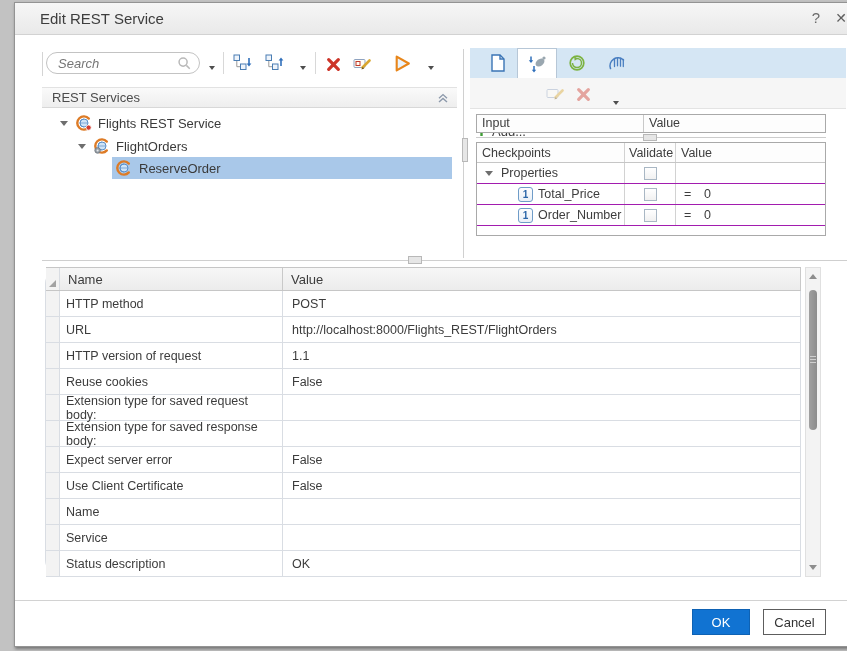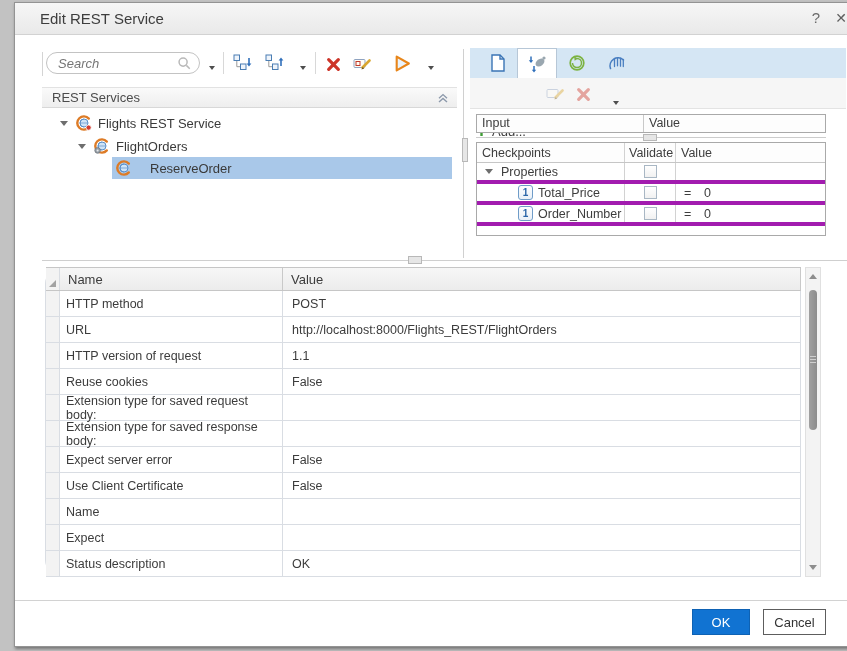--- a/index.html
+++ b/index.html
@@ -65,21 +65,21 @@
   .input-table .c1 { width:167px; border-right:1px solid #c9c9c9; padding:1px 0 0 5px; }
   .input-table .c2 { flex:1; padding:1px 0 0 5px; }
   .rsplitline { position:absolute; left:461px; top:134px; width:350px; height:1px; background:#cccccc; }
   .rgrip { position:absolute; left:628px; top:131px; width:14px; height:7px; background:#e6e6e6;
            border:1px solid #b8b8b8; cursor:row-resize; }
 
   
   .cp-table { position:absolute; left:461px; top:139px; width:350px; height:94px;
               border:1px solid #a9a9a9; background:#fff; font-size:12.5px; color:#3d3d3d; }
   .cp-head { display:flex; height:20px; border-bottom:1px solid #c6c6c6; background:#fdfdfd; }
-  .cp-row { display:flex; height:21px; align-items:center; border-bottom:4px solid #a21caf; }
+  .cp-row { display:flex; height:21px; align-items:center; border-bottom:1px solid #a21caf; }
   .cc1 { width:148px; border-right:1px solid #d2d2d2; height:100%; display:flex; align-items:center; }
   .cc2 { width:51px; border-right:1px solid #d2d2d2; height:100%; display:flex; align-items:center; justify-content:center; }
   .cc3 { flex:1; height:100%; display:flex; align-items:center; }
   .cb { width:13px; height:13px; border:1px solid #a9b7c4; background:linear-gradient(#fff,#f1f1f1); cursor:pointer; }
   .numbadge { display:inline-flex; width:15px; height:15px; border:1px solid #6f9cc8; border-radius:3px;
               background:linear-gradient(#fdfdfd,#e9f0f8); color:#2b66a8; font-size:10px; font-weight:bold;
               align-items:center; justify-content:center; }
   .opspan { padding-left:8px; width:28px; }
 
   
@@ -210,21 +210,21 @@
     </svg>
     <span style="margin-left:6px">Flights REST Service</span>
   </div>
 
   <div class="trow" style="left:101px;top:154px;">
     <svg width="16" height="16" viewBox="0 0 16 16">
       <circle cx="8" cy="8" r="4" fill="#cfe4f7" stroke="#5b8fc7"></circle>
       <path d="M8 4 a4 4 0 0 0 0 8 M4 8 h8" fill="none" stroke="#5b8fc7" stroke-width=".7"></path>
       <path d="M12.8 3.6 A6.6 6.6 0 1 0 12.8 12.4" fill="none" stroke="#dd7b26" stroke-width="2.4" stroke-linecap="round"></path>
     </svg>
-    <span style="margin-left:18px">ReserveOrder</span>
+    <span style="margin-left:7px">ReserveOrder</span>
   </div>
 
   <div class="vsplit"></div>
   <div class="vgrip"></div>
   <div class="hsplit"></div>
   <div class="hgrip"></div>
 
   <div class="tabstrip"></div>
   <div class="tab" style="left:463px;width:39px;">
     <svg width="16" height="18" viewBox="0 0 16 18">
@@ -378,21 +378,21 @@
       <div class="pname">Use Client Certificate</div>
       <div class="pvalue">False</div>
     </div>
     <div class="prow">
       <div class="pgutter"></div>
       <div class="pname">Name</div>
       <div class="pvalue"></div>
     </div>
     <div class="prow">
       <div class="pgutter"></div>
-      <div class="pname">Expect</div>
+      <div class="pname">Service</div>
       <div class="pvalue"></div>
     </div>
     <div class="prow">
       <div class="pgutter"></div>
       <div class="pname">Status description</div>
       <div class="pvalue">OK</div>
     </div>
   </div>
 
   <div class="vscroll">

